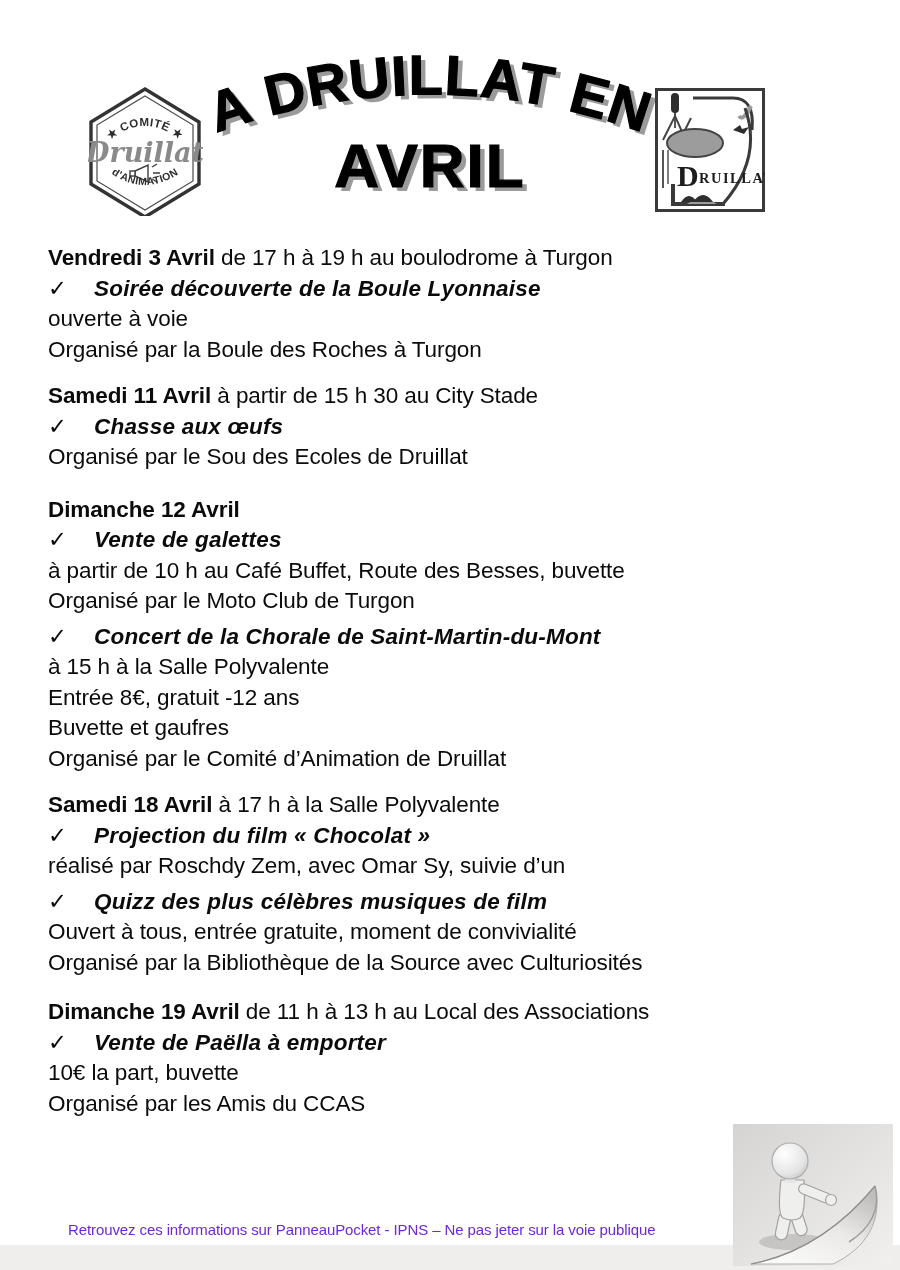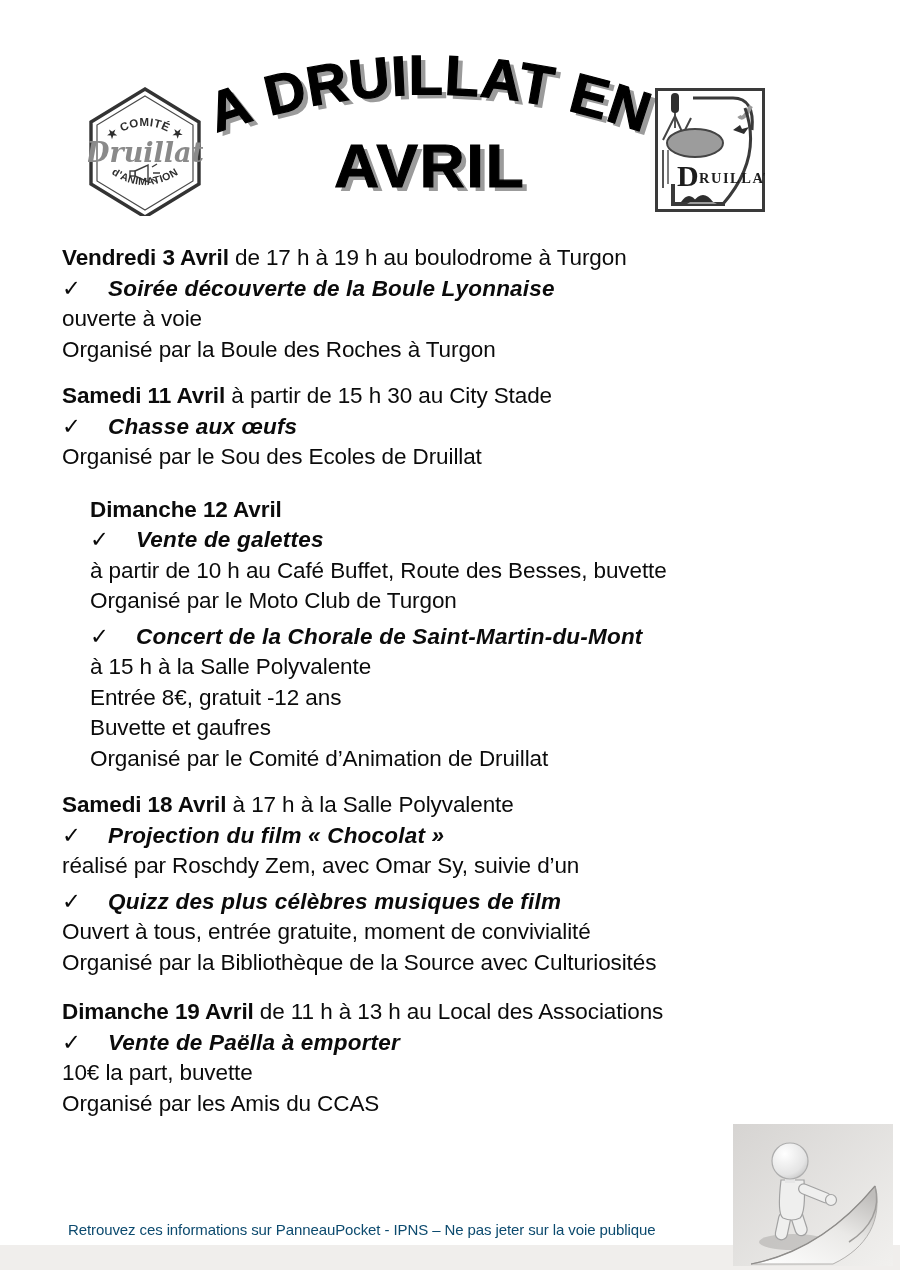--- a/index.html
+++ b/index.html
@@ -3,34 +3,34 @@
 <meta charset="utf-8">
 <style>
   html,body{margin:0;padding:0;background:#fff;}
   .page{position:relative;width:900px;height:1270px;background:#ffffff;overflow:hidden;
         font-family:"Liberation Sans",sans-serif;color:#0b0b0b;}
   
   .title-svg{position:absolute;left:160px;top:17px;width:580px;height:200px;}
   .logo-left{position:absolute;left:88px;top:86px;width:115px;height:130px;}
   .logo-right{position:absolute;left:655px;top:88px;width:110px;height:124px;}
   
-  .content{position:absolute;left:62px;top:243px;width:800px;}
+  .content{position:absolute;left:48px;top:243px;width:800px;}
   .content p{margin:0;font-size:22.5px;line-height:30.5px;letter-spacing:-0.1px;}
   .event{margin-top:16px;}
   .event:first-child{margin-top:0;}
-  .event.m22{margin-top:22px;margin-left:28px;}
+  .event.m22{margin-top:22px;}
   .event.m24{margin-top:16px;}
   .event.m26{margin-top:19px;}
   .p-head b{font-weight:700;}
   .p-check .glyph{display:inline-block;width:46px;font-style:normal;font-weight:400;}
   .p-check .txt{font-weight:700;font-style:italic;letter-spacing:0.2px;}
   .p-check.sub{margin-top:5px;}
   
   .footer-band{position:absolute;left:0;top:1245px;width:900px;height:25px;background:#f0eeec;}
-  .footer-text{position:absolute;left:68px;top:1221px;font-size:15px;color:#0c4a6e;letter-spacing:-0.1px;}
+  .footer-text{position:absolute;left:68px;top:1221px;font-size:15px;color:#6d28d9;letter-spacing:-0.1px;}
   .curl-svg{position:absolute;left:733px;top:1124px;width:160px;height:142px;}
 </style>
 </head>
 <body>
 
 <div class="page">
 
   <svg class="title-svg" viewBox="0 0 580 200">
     <defs>
       <path id="arcPath" d="M 45,120 Q 270,35 495,120" fill="none"></path>

